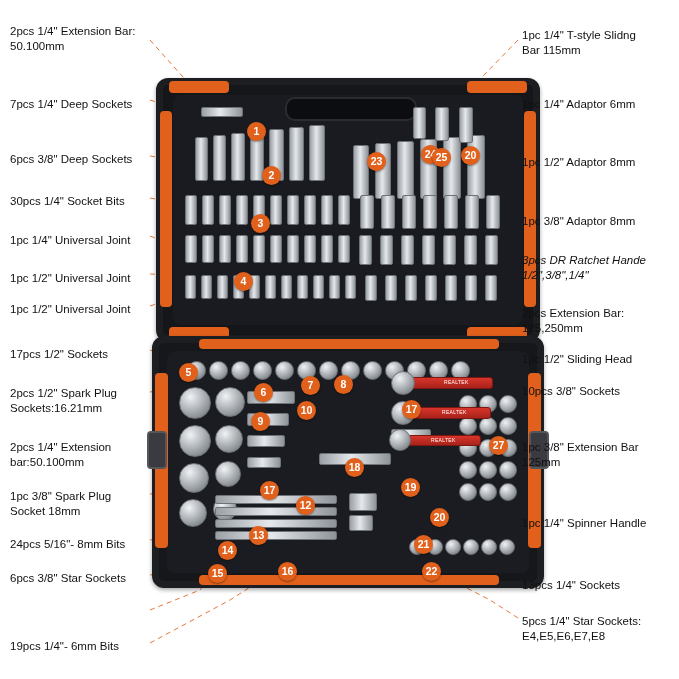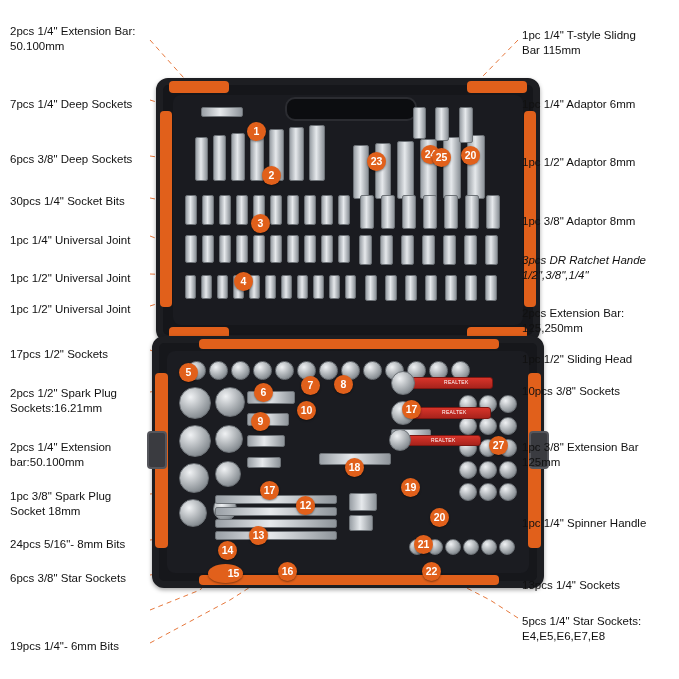--- a/index.html
+++ b/index.html
@@ -418,21 +418,21 @@
   <div class="badge" style="left:179px; top:363px;">5</div>
   <div class="badge" style="left:254px; top:383px;">6</div>
   <div class="badge" style="left:301px; top:376px;">7</div>
   <div class="badge" style="left:334px; top:375px;">8</div>
   <div class="badge" style="left:251px; top:412px;">9</div>
   <div class="badge" style="left:297px; top:401px;">10</div>
   <div class="badge" style="left:260px; top:481px;">17</div>
   <div class="badge" style="left:296px; top:496px;">12</div>
   <div class="badge" style="left:249px; top:526px;">13</div>
   <div class="badge" style="left:218px; top:541px;">14</div>
-  <div class="badge" style="left:208px; top:564px;padding-left:16px;">15</div>
+  <div class="badge" style="left:208px; top:564px;">15</div>
   <div class="badge" style="left:278px; top:562px;">16</div>
   <div class="badge" style="left:402px; top:400px;">17</div>
   <div class="badge" style="left:345px; top:458px;">18</div>
   <div class="badge" style="left:401px; top:478px;">19</div>
   <div class="badge" style="left:430px; top:508px;">20</div>
   <div class="badge" style="left:414px; top:535px;">21</div>
   <div class="badge" style="left:422px; top:562px;">22</div>
   <div class="badge" style="left:367px; top:152px;">23</div>
   <div class="badge" style="left:421px; top:145px;">24</div>
   <div class="badge" style="left:432px; top:148px;">25</div>

